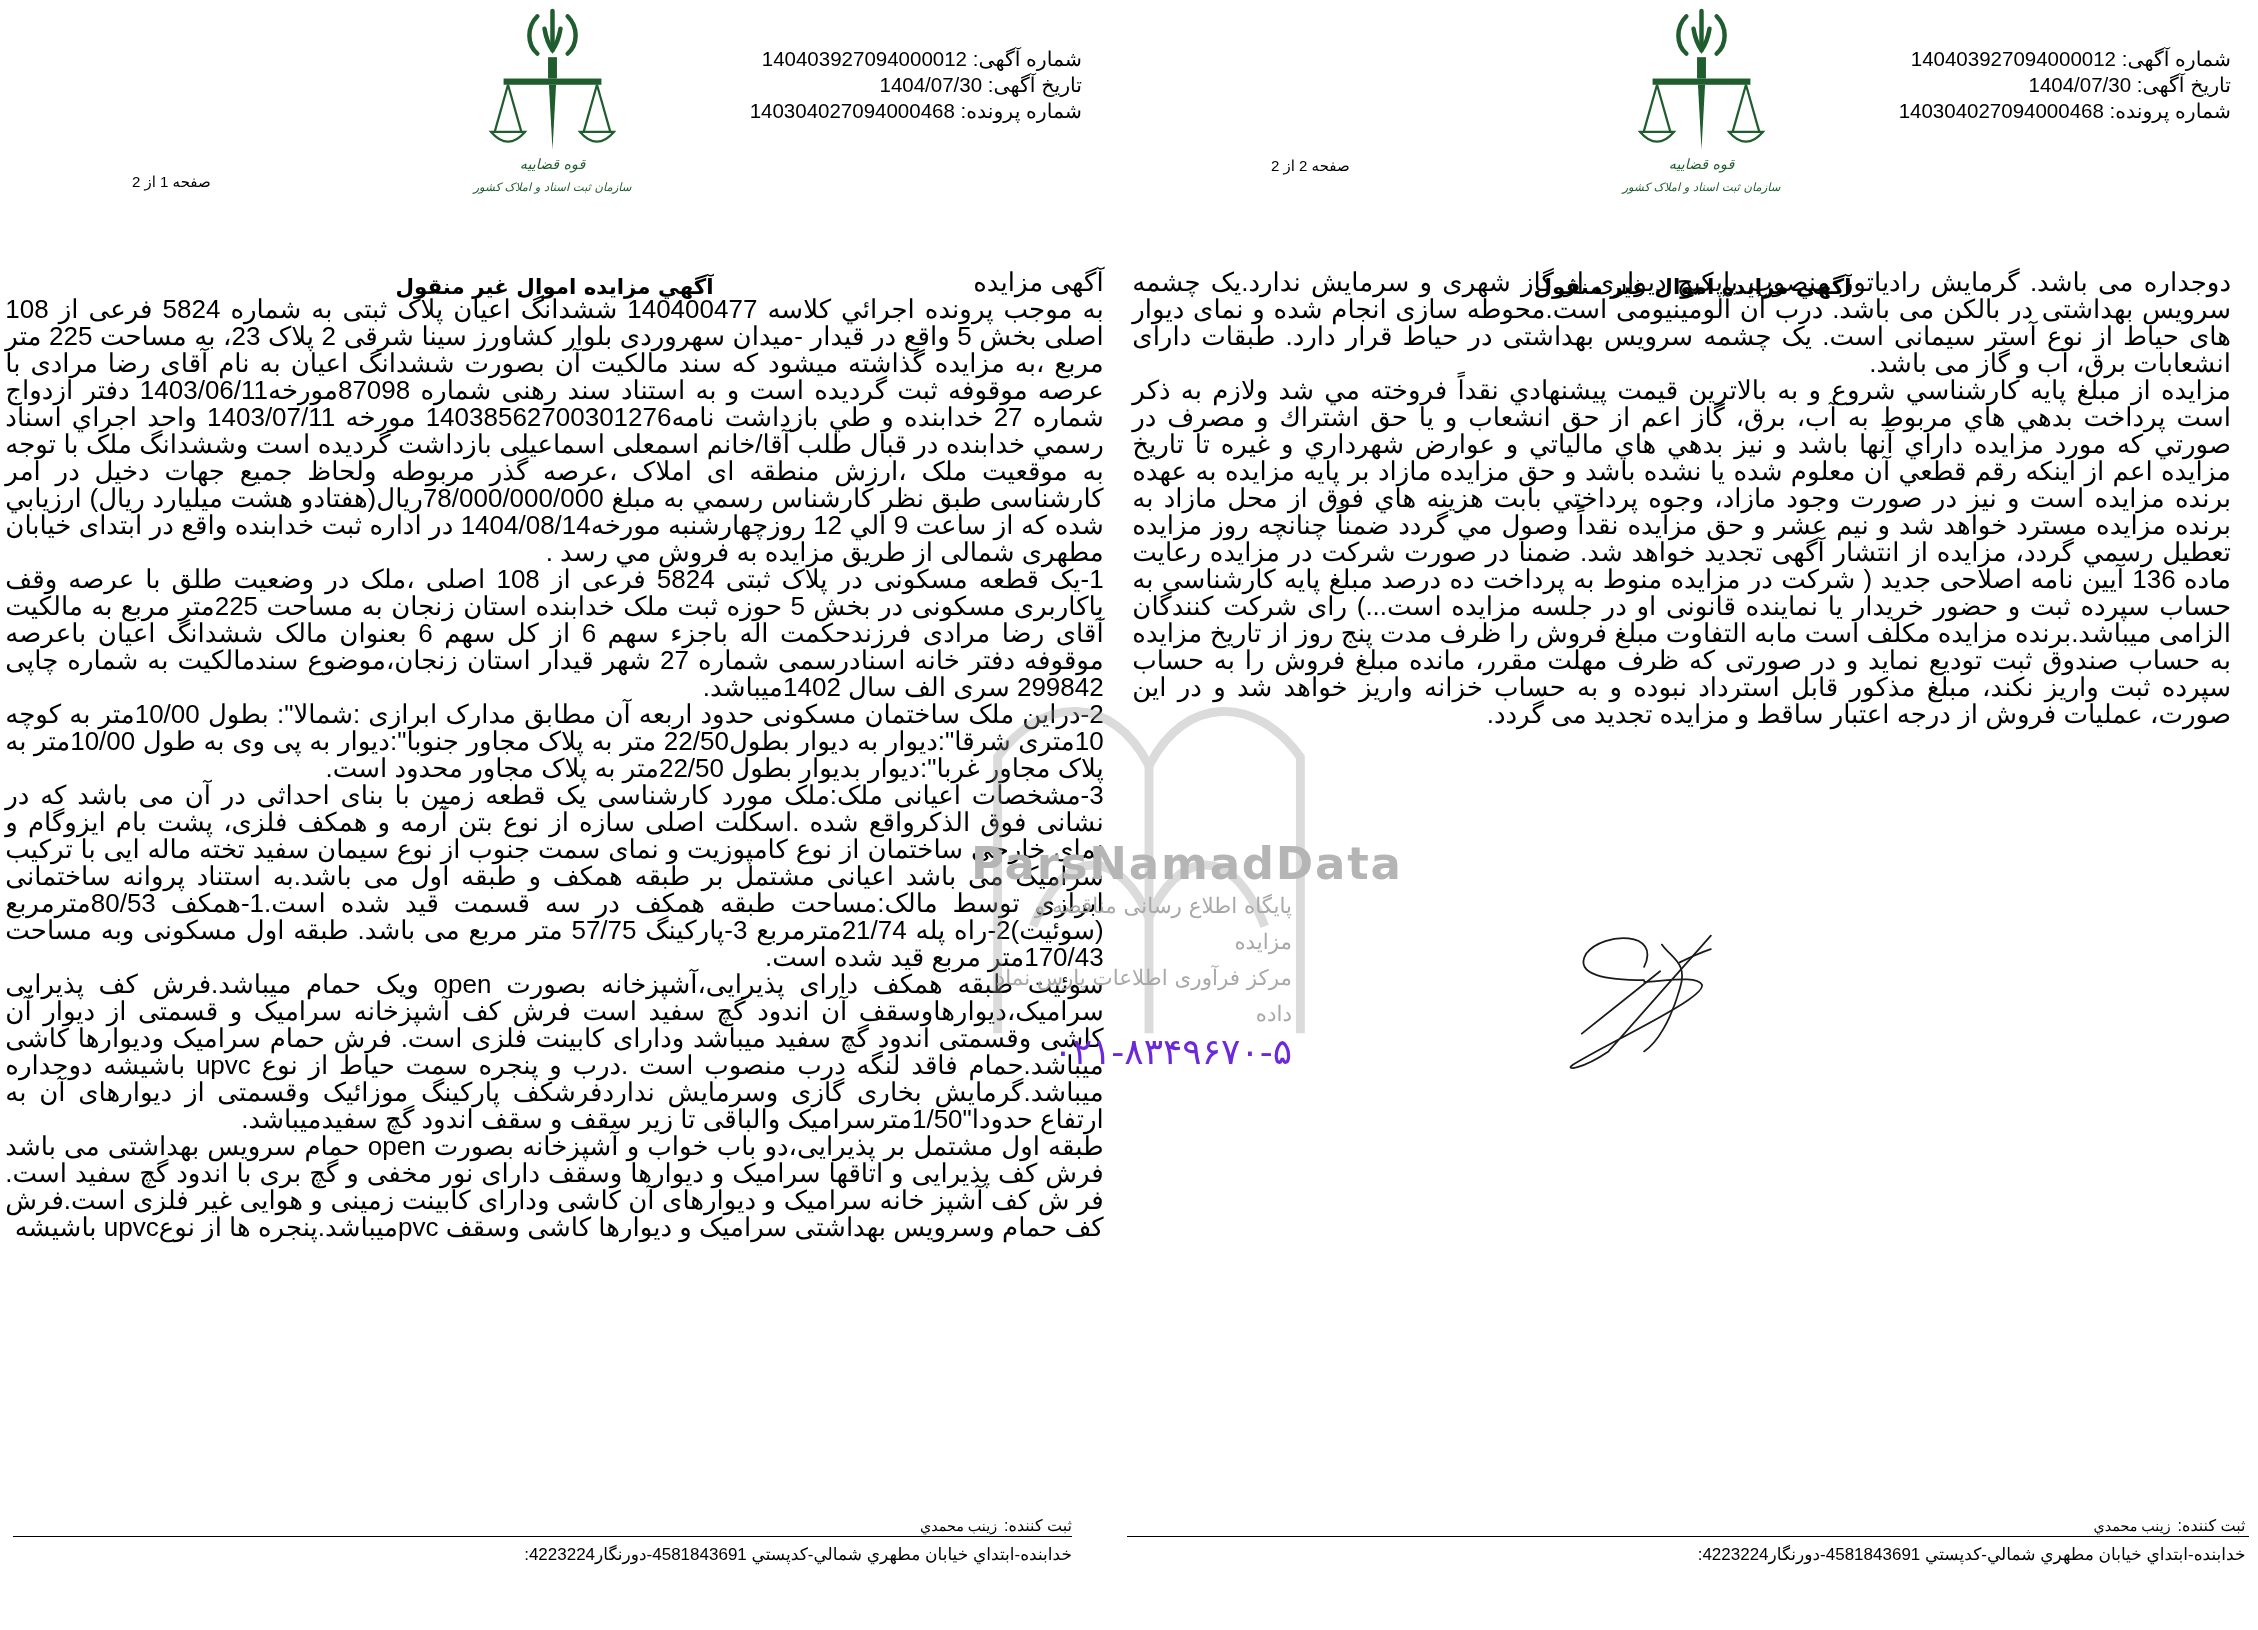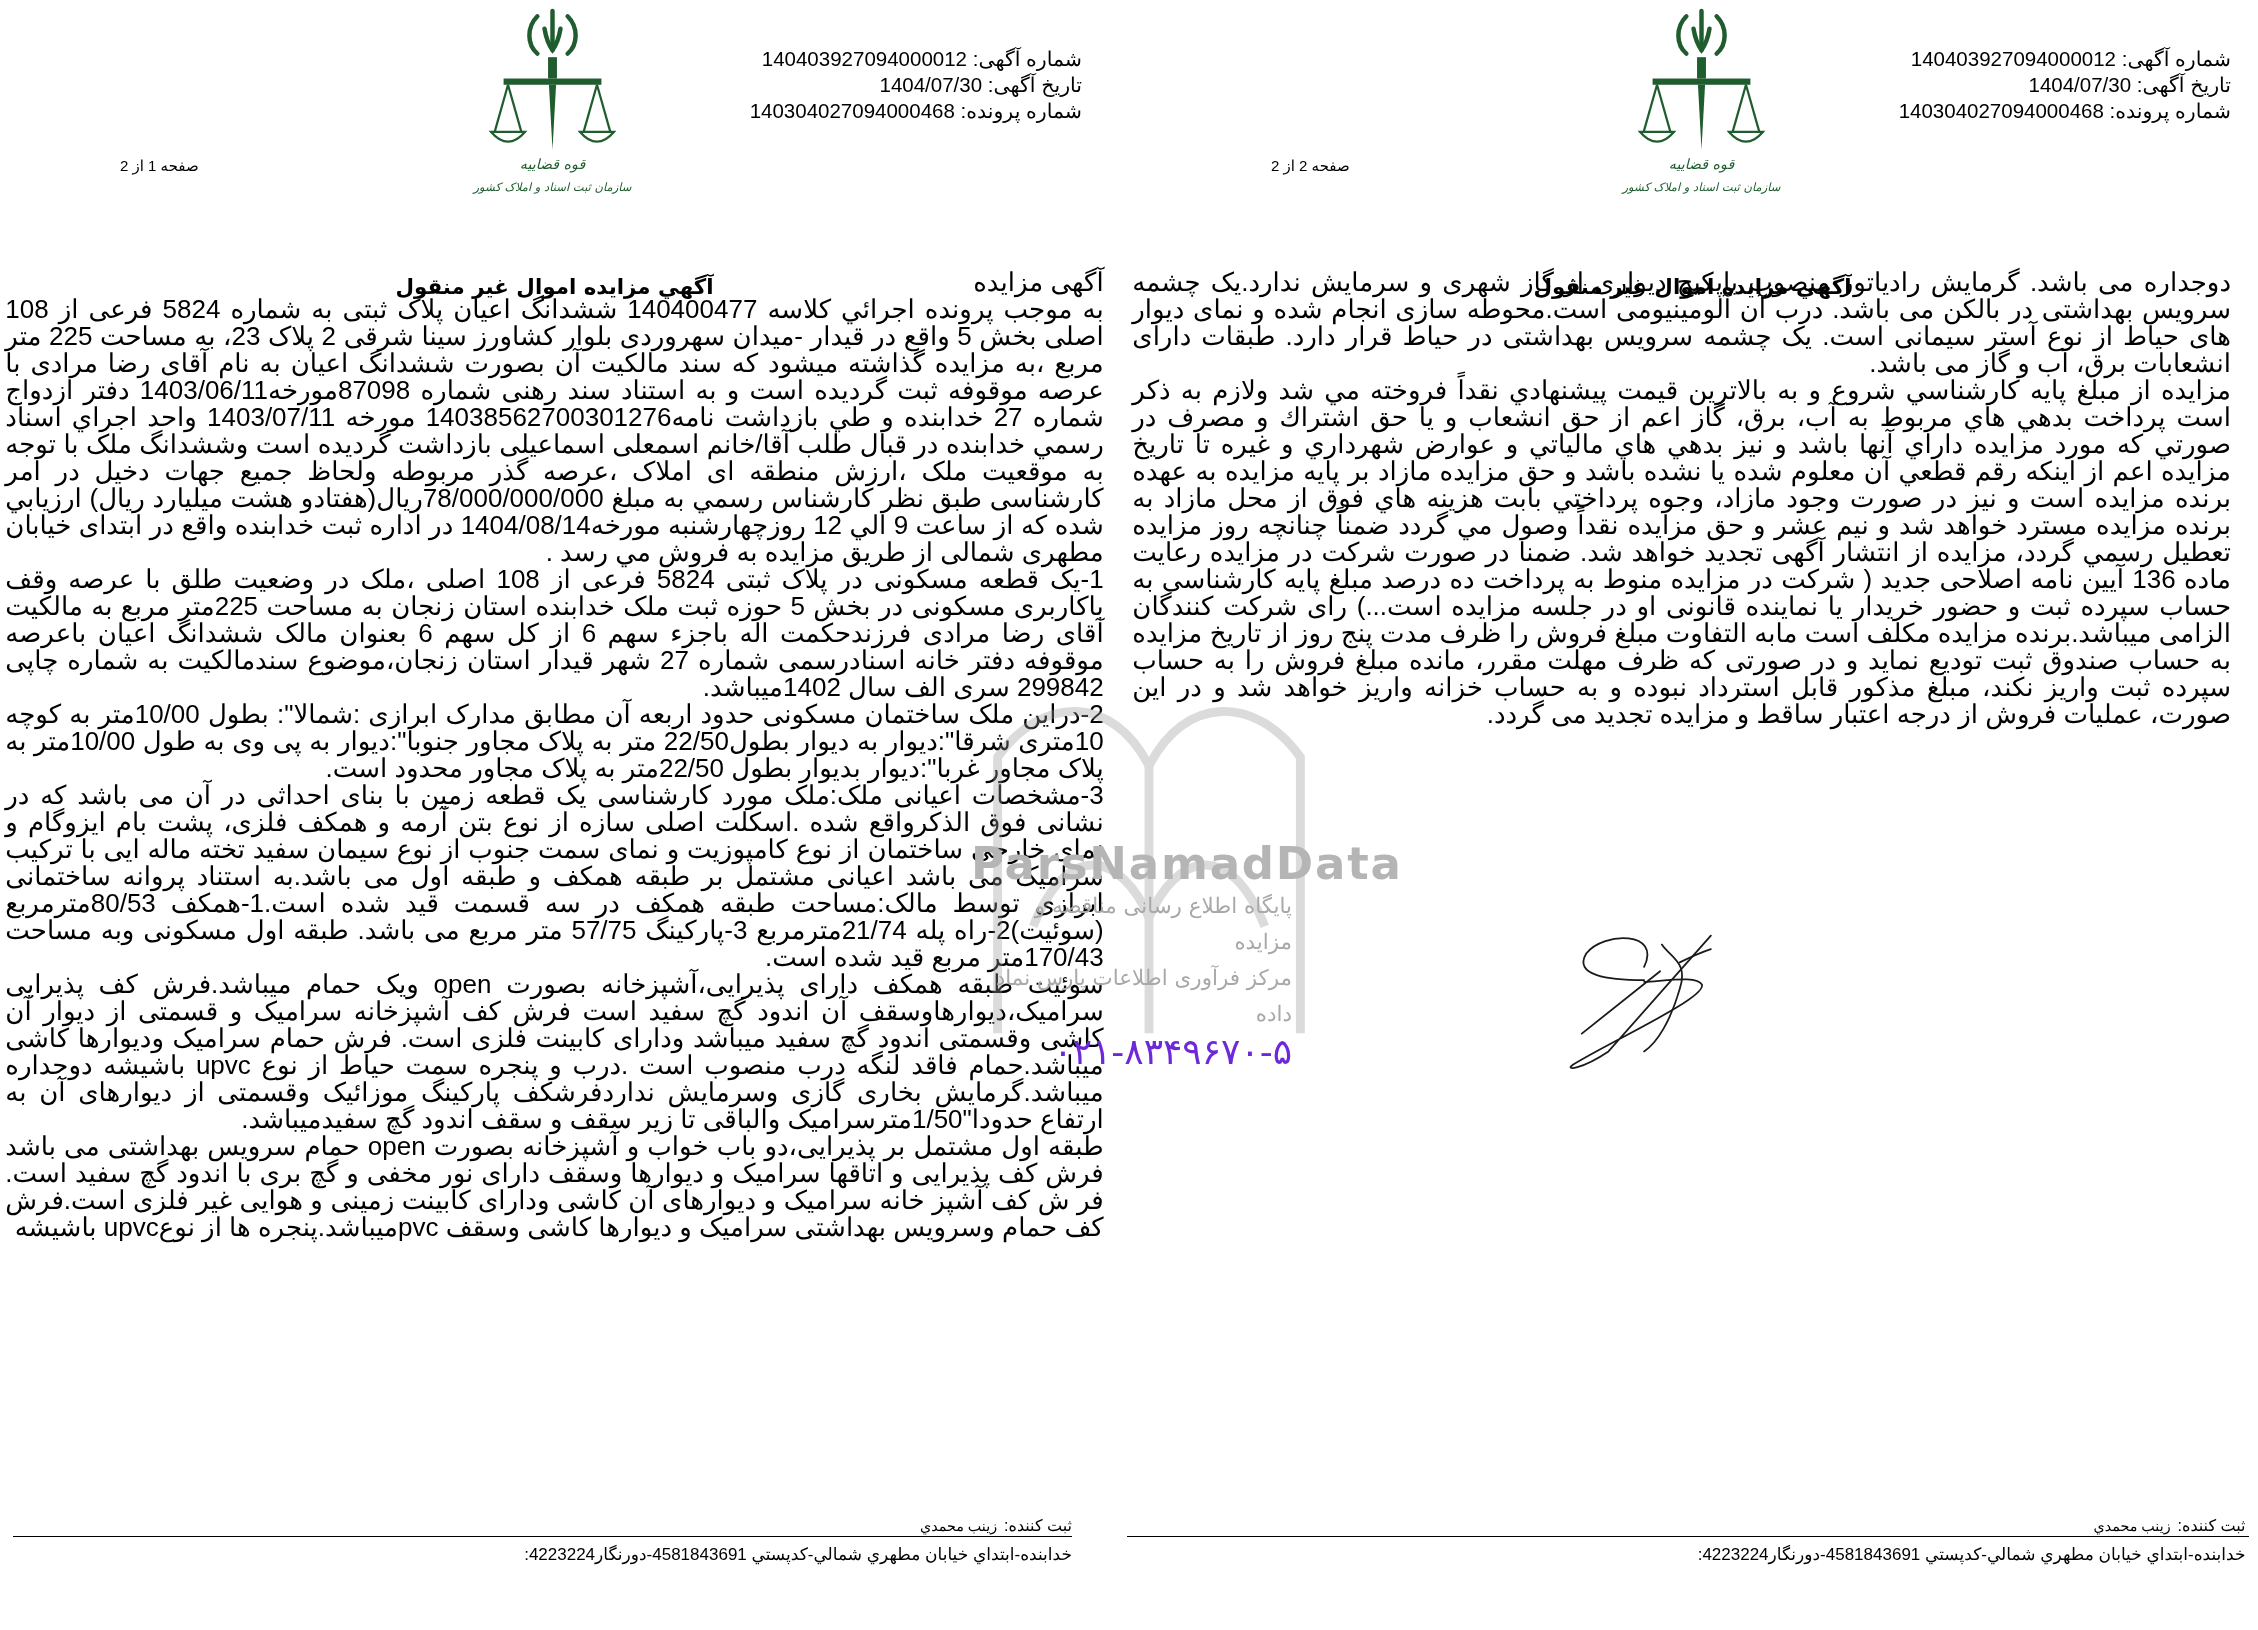--- a/index.html
+++ b/index.html
@@ -12,21 +12,21 @@
   .page-left .emblem { left: 468px; }
   .page-right .emblem { left: 1617px; left: auto; }
   .page-right .emblem { right: auto; left: 490px; }
 
   .header-meta { position: absolute; top: 46px; font-family: "Liberation Sans", sans-serif; font-size: 20.5px; line-height: 26px; text-align: right; }
   .page-left .header-meta { right: 27px; }
   .page-right .header-meta { right: 27px; }
   .meta-row span.num { direction: ltr; unicode-bidi: embed; }
 
   .page-num { position: absolute; top: 157px; font-family: "Liberation Sans", sans-serif; font-size: 15px; }
-  .page-left .page-num { left: 120px; }
+  .page-left .page-num { left: 132px; margin-top: 16px; }
   .page-right .page-num { left: 144px; }
 
   .doc-title { position: absolute; top: 241px; left: 0; right: 0; text-align: center; font-family: "DejaVu Sans", sans-serif; font-weight: bold; font-size: 21.4px; margin-top: 33px; }
 
   .body-text { position: absolute; top: 269px; left: 5.3px; right: 5.3px; font-family: "Liberation Sans", sans-serif; font-size: 26px; line-height: 27px; text-align: justify; text-align-last: right; }
   .page-right .body-text { left: 5.3px; right: 27px; }
   .body-text p { margin: 0; }
 
   .registrar { position: absolute; top: 1516px; font-family: "Liberation Sans", sans-serif; font-size: 14.3px; }
   .page-left .registrar { right: 37px; }

